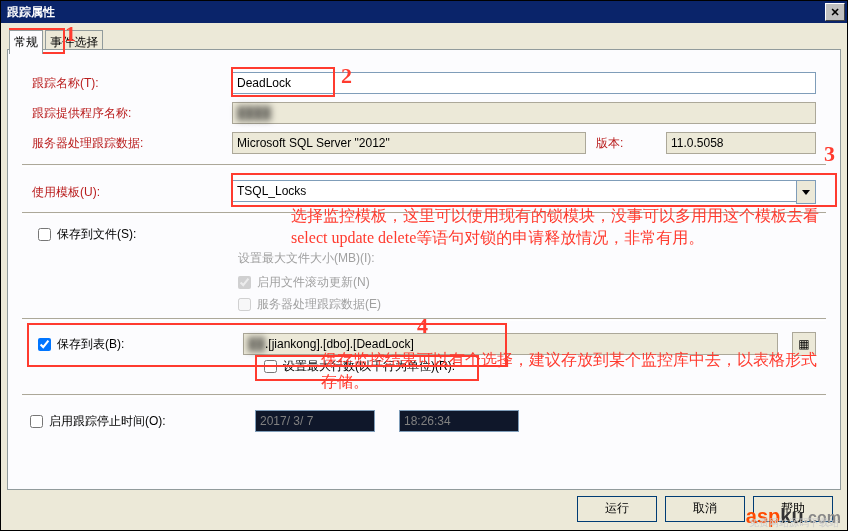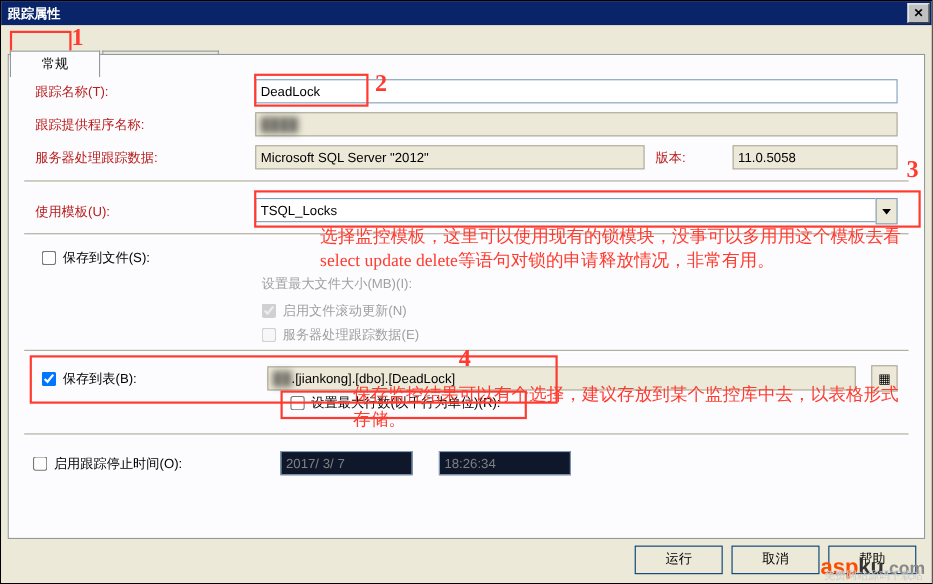--- a/index.html
+++ b/index.html
@@ -1,21 +1,21 @@
 <!DOCTYPE html>
 <html><head>
 <meta charset="utf-8">
 <style>
 html,body{margin:0;padding:0;font-family:"Microsoft YaHei","SimSun",Arial,sans-serif;font-size:12px;background:#fff}
 .window{width:848px;height:531px;position:relative;background:#ece9d8;border:1px solid #000;box-sizing:border-box;overflow:hidden}
 .titlebar{height:22px;background:#0a246a;color:#fff;display:flex;align-items:center;padding-left:6px;font-weight:bold;justify-content:space-between}
 .titlebar .close{width:18px;height:16px;background:#c0c0c0;color:#000;text-align:center;line-height:16px;margin-right:2px;border:1px solid #fff;border-right-color:#404040;border-bottom-color:#404040;font-family:Arial;font-size:11px;font-weight:bold}
 .client{position:absolute;top:22px;left:0;right:0;bottom:0;background:#ece9d8}
 .tabs{position:absolute;top:6px;left:8px}
-.tab{display:inline-block;padding:3px 28px;background:#ece9d8;border:1px solid #919b9c;border-bottom:none;position:relative;top:17px;margin-right:-1px;font-size:12px}
+.tab{display:inline-block;padding:3px 4px;background:#ece9d8;border:1px solid #919b9c;border-bottom:none;position:relative;top:1px;margin-right:-1px;font-size:12px}
 .tab.active{background:#fcfcfe;z-index:2}
 .panel{position:absolute;top:26px;left:6px;right:6px;bottom:40px;background:#fcfcfe;border:1px solid #919b9c}
 .row{position:absolute;left:24px;right:24px;display:flex;align-items:center}
 .lbl{width:200px;color:#b91c1c}
 .lbl.dis{color:#a0a0a0}
 .txt{flex:1;height:20px;border:1px solid #7f9db9;background:#fff;padding:0 4px;line-height:20px;font-size:12px}
 .txt.ro{background:#ece9d8;border:1px solid #aca899}
 .txt.dis{background:#0f172a;color:#808080}
 .sep{position:absolute;left:14px;right:14px;height:1px;border-top:1px solid #aca899;border-bottom:1px solid #fff}
 .chk{display:flex;align-items:center;gap:6px}

